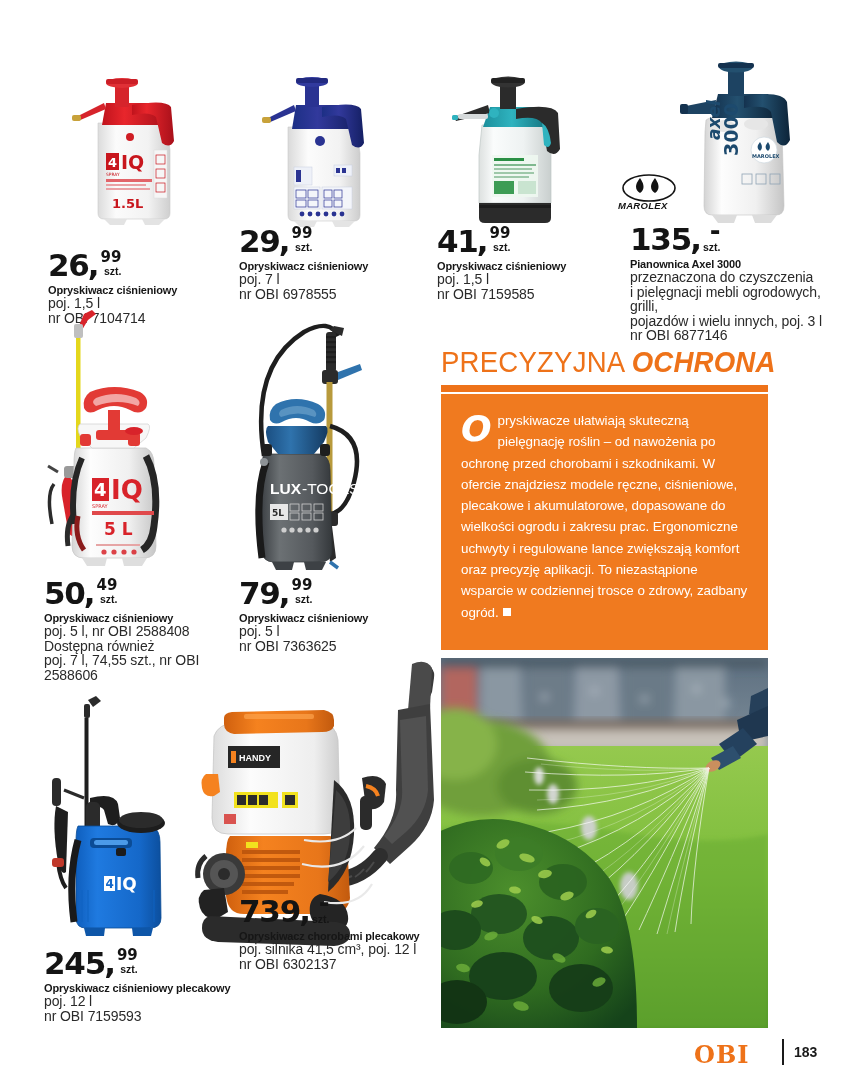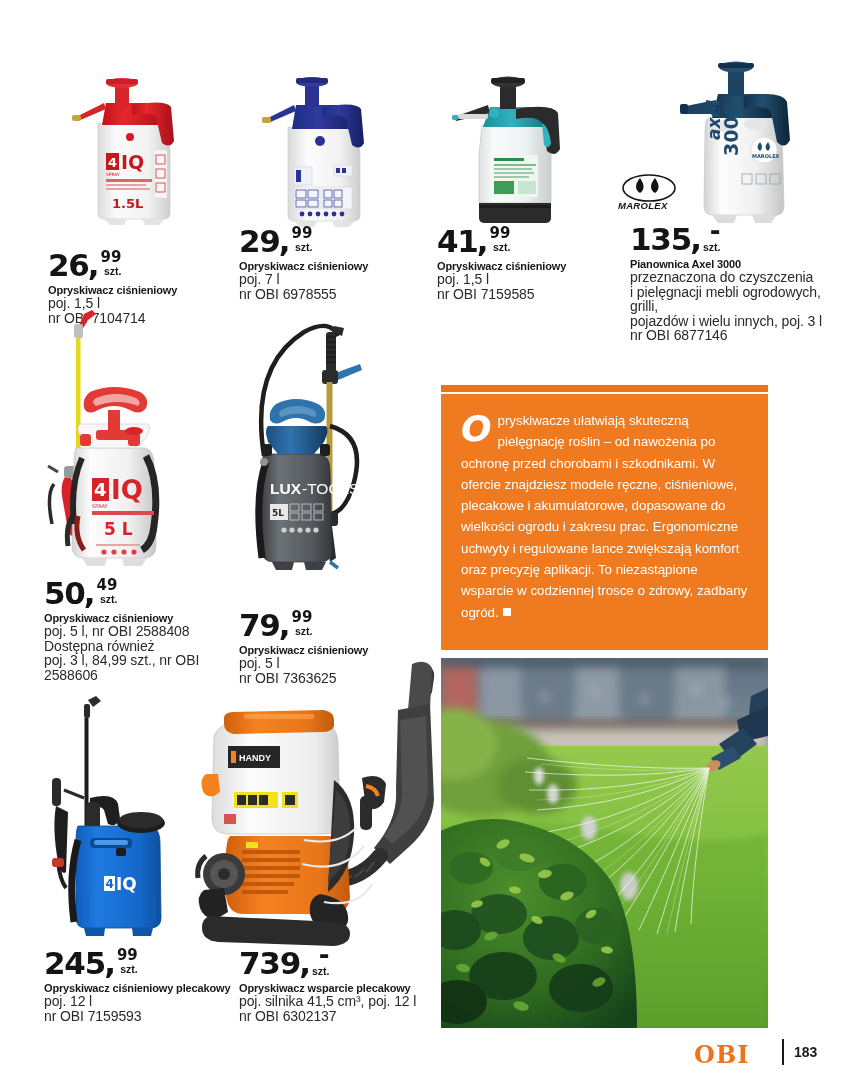--- a/index.html
+++ b/index.html
@@ -529,24 +529,24 @@
       <span class="int">50</span>
       <span class="comma">,</span>
       <span class="unitwrap">
         <span class="dec">49</span>
         <span class="unit">szt.</span>
       </span>
     </div>
     <div class="prod-title">Opryskiwacz ciśnieniowy</div>
     <div class="prod-line">poj. 5 l, nr OBI 2588408</div>
     <div class="prod-line">Dostępna również</div>
-    <div class="prod-line">poj. 3 l, 84,99 szt., nr OBI 2588606</div>
-  </div>
-
-  <div class="pblock" style="left:239px;top:578px;width:200px;margin-top:32px;">
+    <div class="prod-line">poj. 7 l, 74,55 szt., nr OBI 2588606</div>
+  </div>
+
+  <div class="pblock" style="left:239px;top:578px;width:200px;">
     <div class="price">
       <span class="int">79</span>
       <span class="comma">,</span>
       <span class="unitwrap">
         <span class="dec">99</span>
         <span class="unit">szt.</span>
       </span>
     </div>
     <div class="prod-title">Opryskiwacz ciśnieniowy</div>
     <div class="prod-line">poj. 5 l</div>
@@ -695,34 +695,39 @@
       <span class="unitwrap">
         <span class="dec">99</span>
         <span class="unit">szt.</span>
       </span>
     </div>
     <div class="prod-title">Opryskiwacz ciśnieniowy plecakowy</div>
     <div class="prod-line">poj. 12 l</div>
     <div class="prod-line">nr OBI 7159593</div>
   </div>
 
-  <div class="pblock" style="left:239px;top:948px;width:240px;">
+  <div class="pblock" style="left:239px;top:896px;width:240px;">
     <div class="price dash">
       <span class="int">739</span>
       <span class="comma">,</span>
       <span class="unitwrap">
         <span class="dec">-</span>
         <span class="unit">szt.</span>
       </span>
     </div>
-    <div class="prod-title">Opryskiwacz wsparcie plecakowy</div>
+    <div class="prod-title">Opryskiwacz chorobami plecakowy</div>
     <div class="prod-line">poj. silnika 41,5 cm³, poj. 12 l</div>
     <div class="prod-line">nr OBI 6302137</div>
   </div>
 
+  <div class="headline">
+    <div class="h">
+      <span>PRECYZYJNA </span><b>OCHRONA</b>
+    </div>
+  </div>
   <div class="rule"></div>
 
   <div class="obox">
     <div class="body">
       <span class="dropcap">O</span><span>pryskiwacze ułatwiają skuteczną pielęgnację roślin – od nawożenia po ochronę przed chorobami i szkodnikami. W ofercie znajdziesz modele ręczne, ciśnieniowe, plecakowe i akumulatorowe, dopasowane do wielkości ogrodu i zakresu prac. Ergonomiczne uchwyty i regulowane lance zwiększają komfort oraz precyzję aplikacji. To niezastąpione wsparcie w codziennej trosce o zdrowy, zadbany ogród.</span><span class="endmark"></span>
     </div>
   </div>
 
   <div class="photo">
     <svg width="327" height="370" viewBox="0 0 327 370" preserveAspectRatio="xMidYMid slice">

